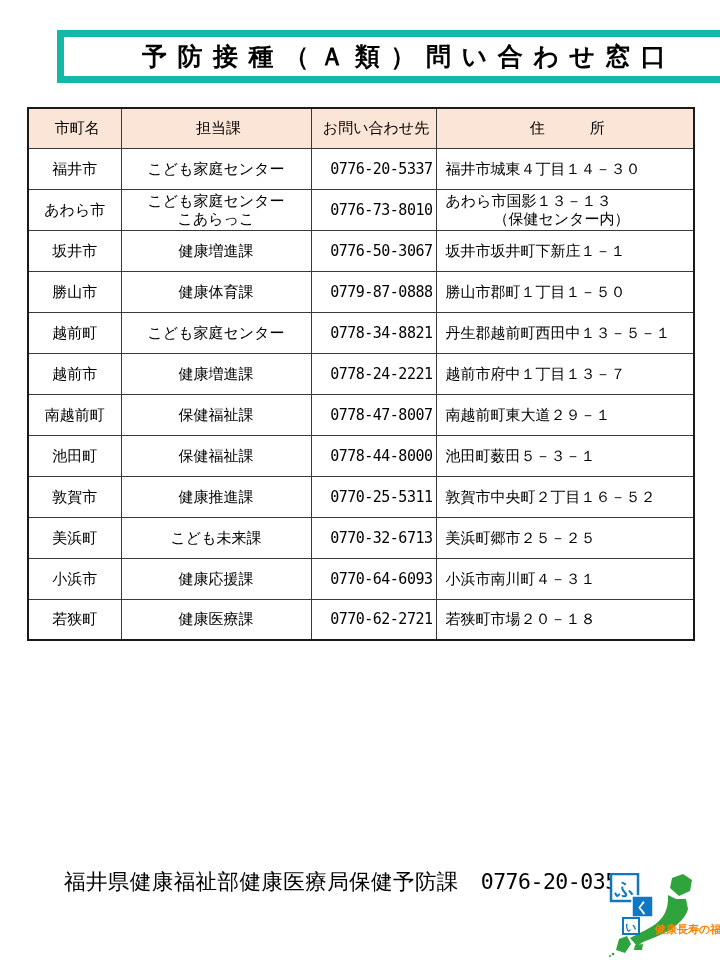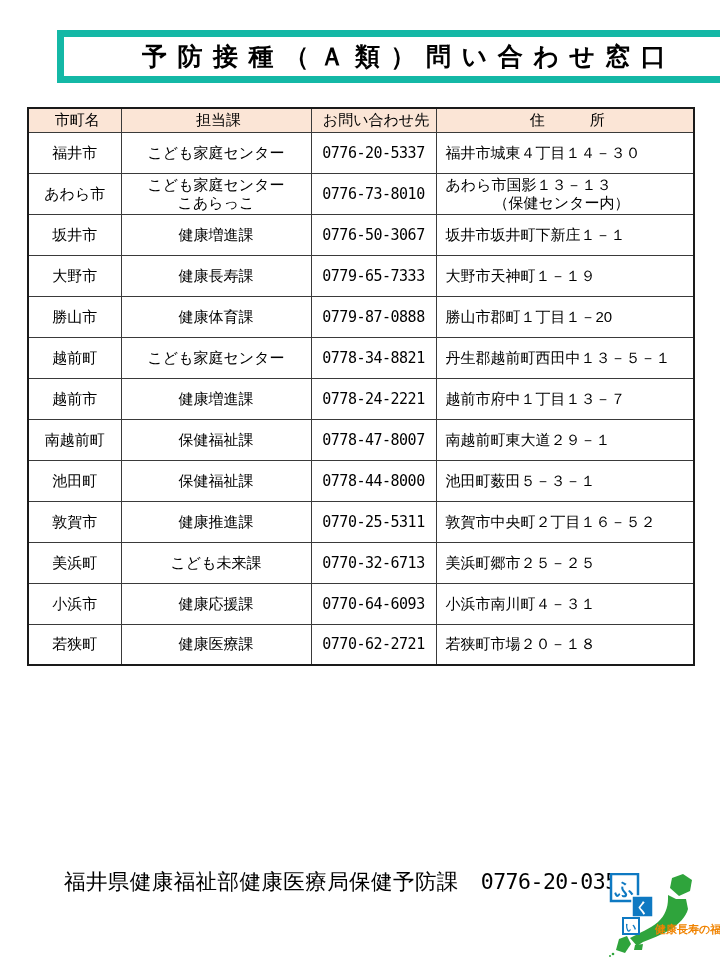--- a/index.html
+++ b/index.html
@@ -44,28 +44,29 @@
     border: 1px solid #3a3a3a;
     font-size: 15px;
     font-weight: normal;
     line-height: 1.2;
     padding: 2px 3px;
     text-align: center;
     vertical-align: middle;
   }
   .contact-table th {
     background: var(--header-bg, #fbe5d6);
-    height: 24px;
+    height: 40px;
     padding-left: 8px;
   }
   .contact-table td { height: 41px; }
   .contact-table td.cell-phone {
     font-family: "DejaVu Sans Mono", "Liberation Mono", monospace;
     letter-spacing: -0.5px;
     font-size: 15px;
+    text-align: right;
   }
   .contact-table td.cell-addr {
     text-align: left;
     padding-left: 9px;
     padding-right: 12px;
   }
   .addr2 { display: block; margin-left: 44px; }
   .addr2.small { font-size: 12px; }
   .addr2.indent { padding-left: 4px; }
 
@@ -133,30 +134,24 @@
     <td class="cell-phone">0776-73-8010</td>
     <td class="cell-addr">あわら市国影１３－１３<span class="addr2 indent">（保健センター内）</span></td>
   </tr>
       <tr>
     <td class="cell-city">坂井市</td>
     <td class="cell-dept">健康増進課</td>
     <td class="cell-phone">0776-50-3067</td>
     <td class="cell-addr">坂井市坂井町下新庄１－１</td>
   </tr>
       <tr>
-    <td class="cell-city">大野市</td>
-    <td class="cell-dept">健康長寿課</td>
-    <td class="cell-phone">0779-65-7333</td>
-    <td class="cell-addr">大野市天神町１－１９</td>
-  </tr>
-      <tr>
     <td class="cell-city">勝山市</td>
     <td class="cell-dept">健康体育課</td>
     <td class="cell-phone">0779-87-0888</td>
-    <td class="cell-addr">勝山市郡町１丁目１－20</td>
+    <td class="cell-addr">勝山市郡町１丁目１－５０</td>
   </tr>
       <tr>
     <td class="cell-city">越前町</td>
     <td class="cell-dept">こども家庭センター</td>
     <td class="cell-phone">0778-34-8821</td>
     <td class="cell-addr">丹生郡越前町西田中１３－５－１</td>
   </tr>
       <tr>
     <td class="cell-city">越前市</td>
     <td class="cell-dept">健康増進課</td>

